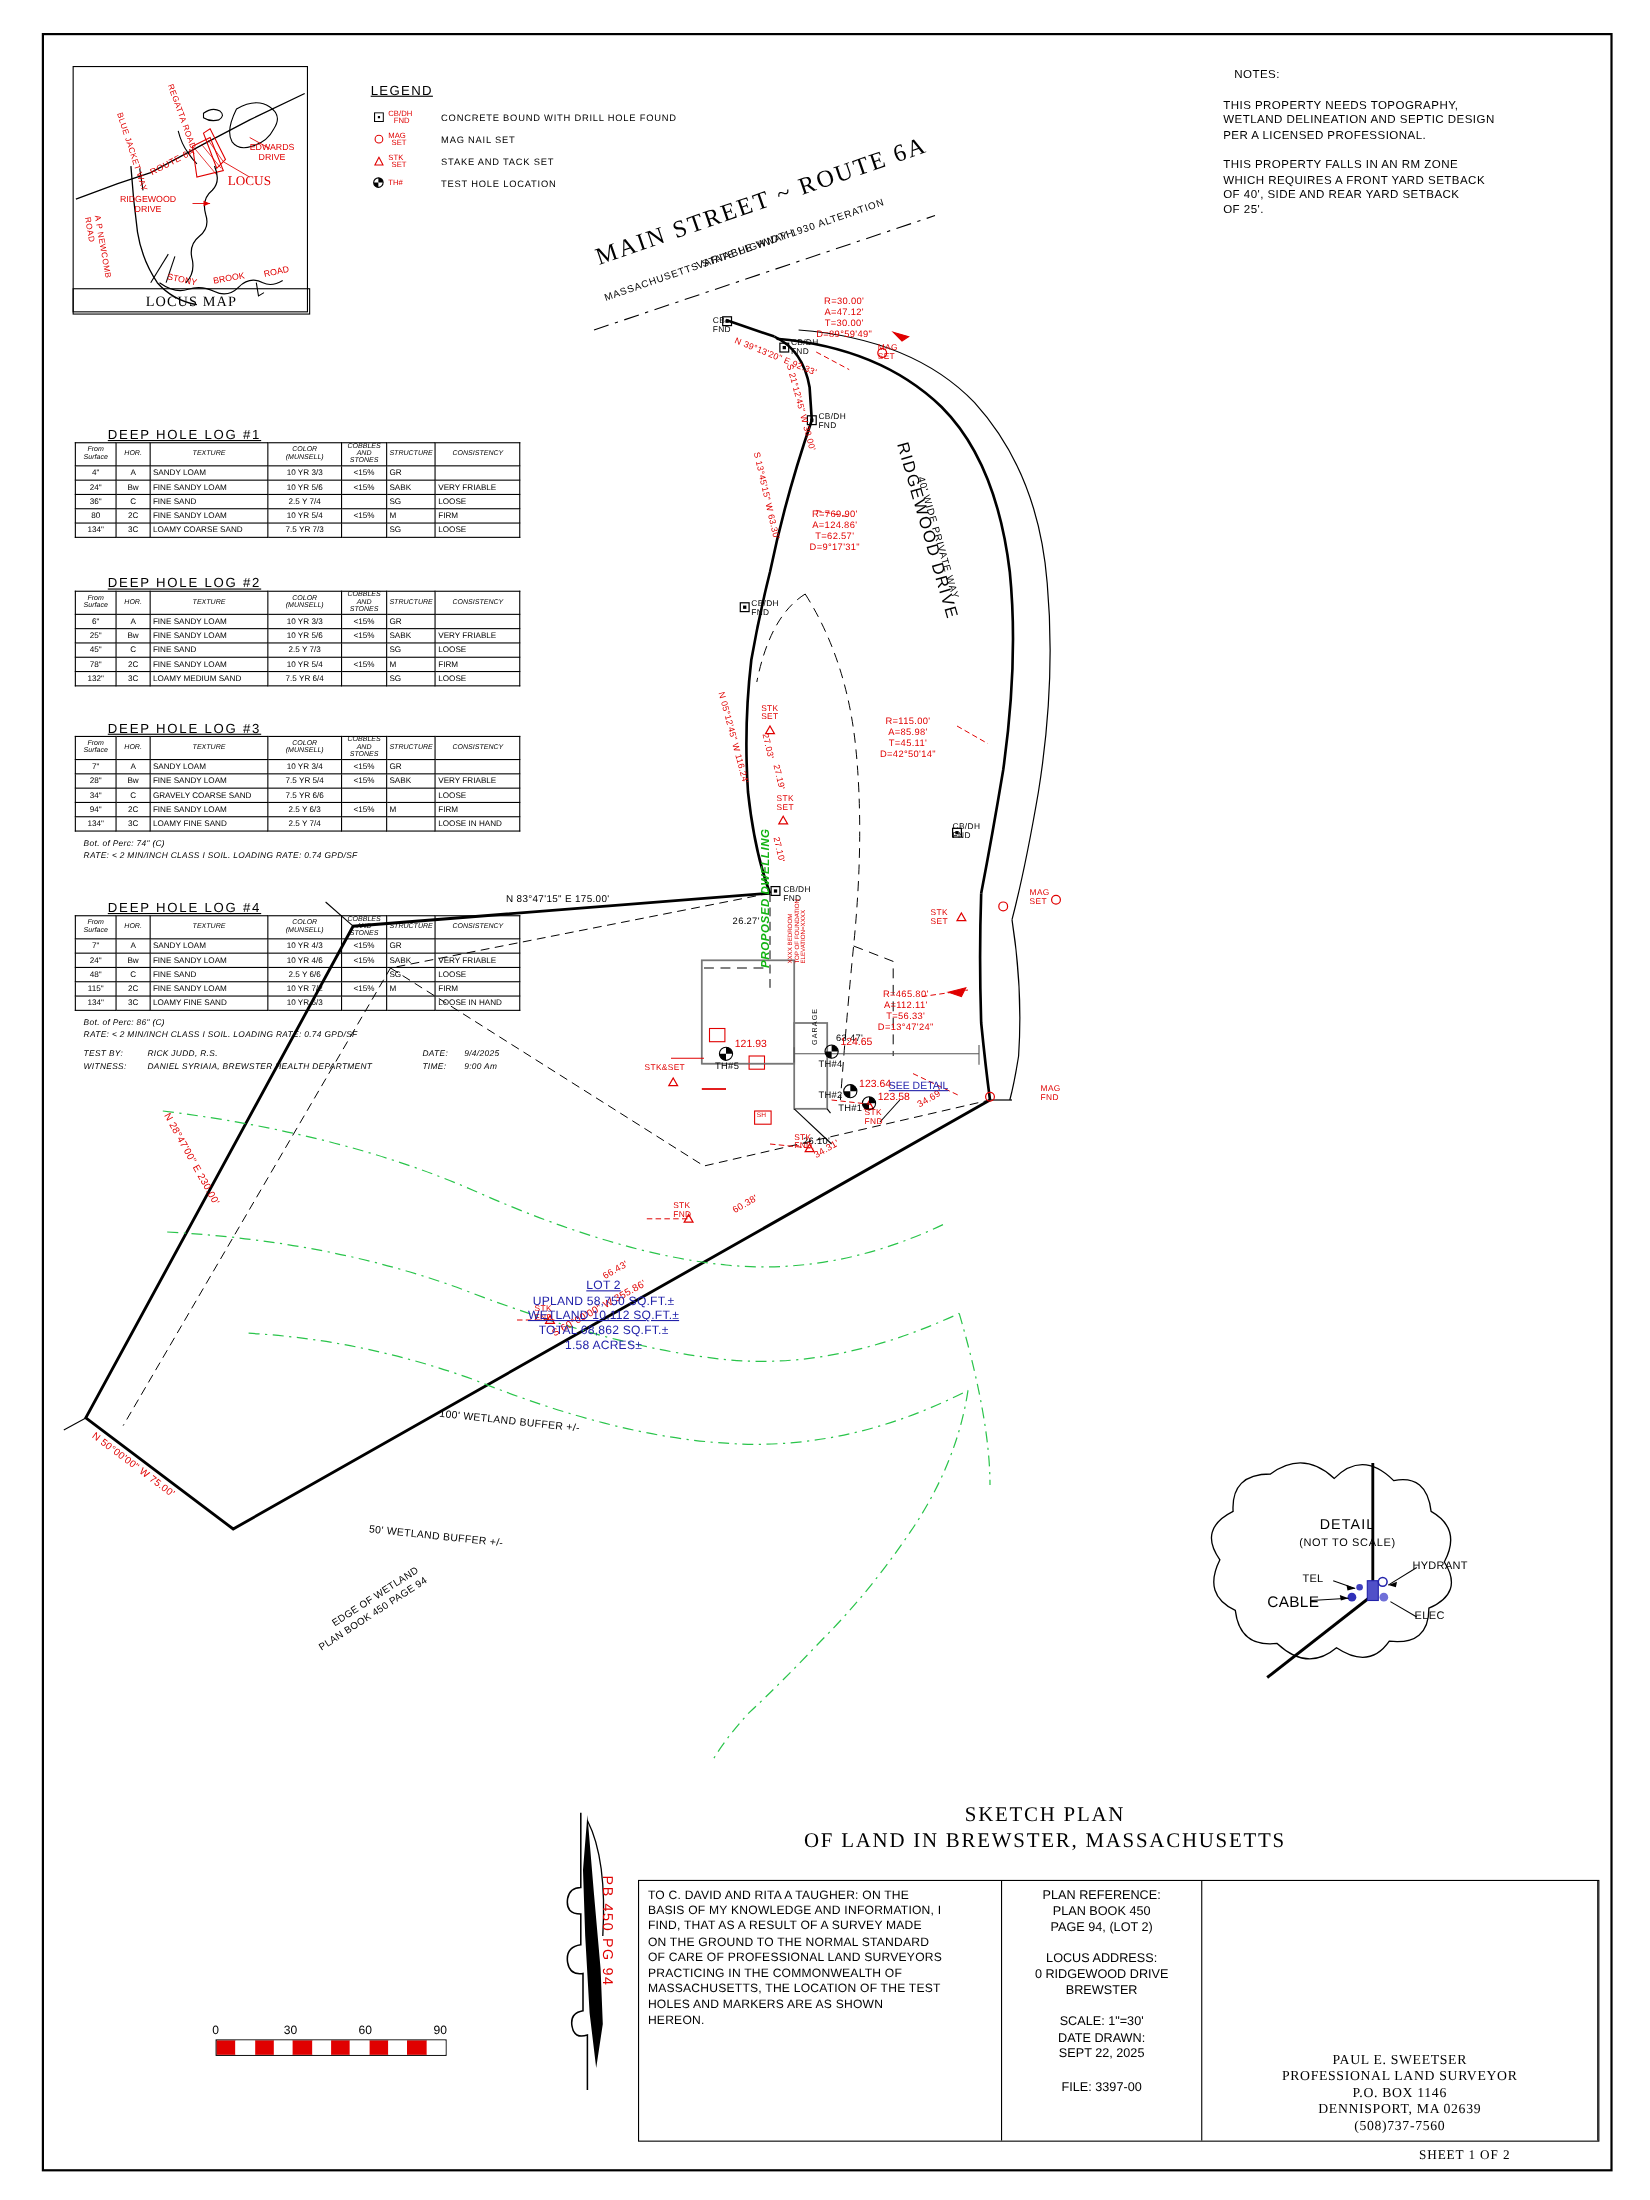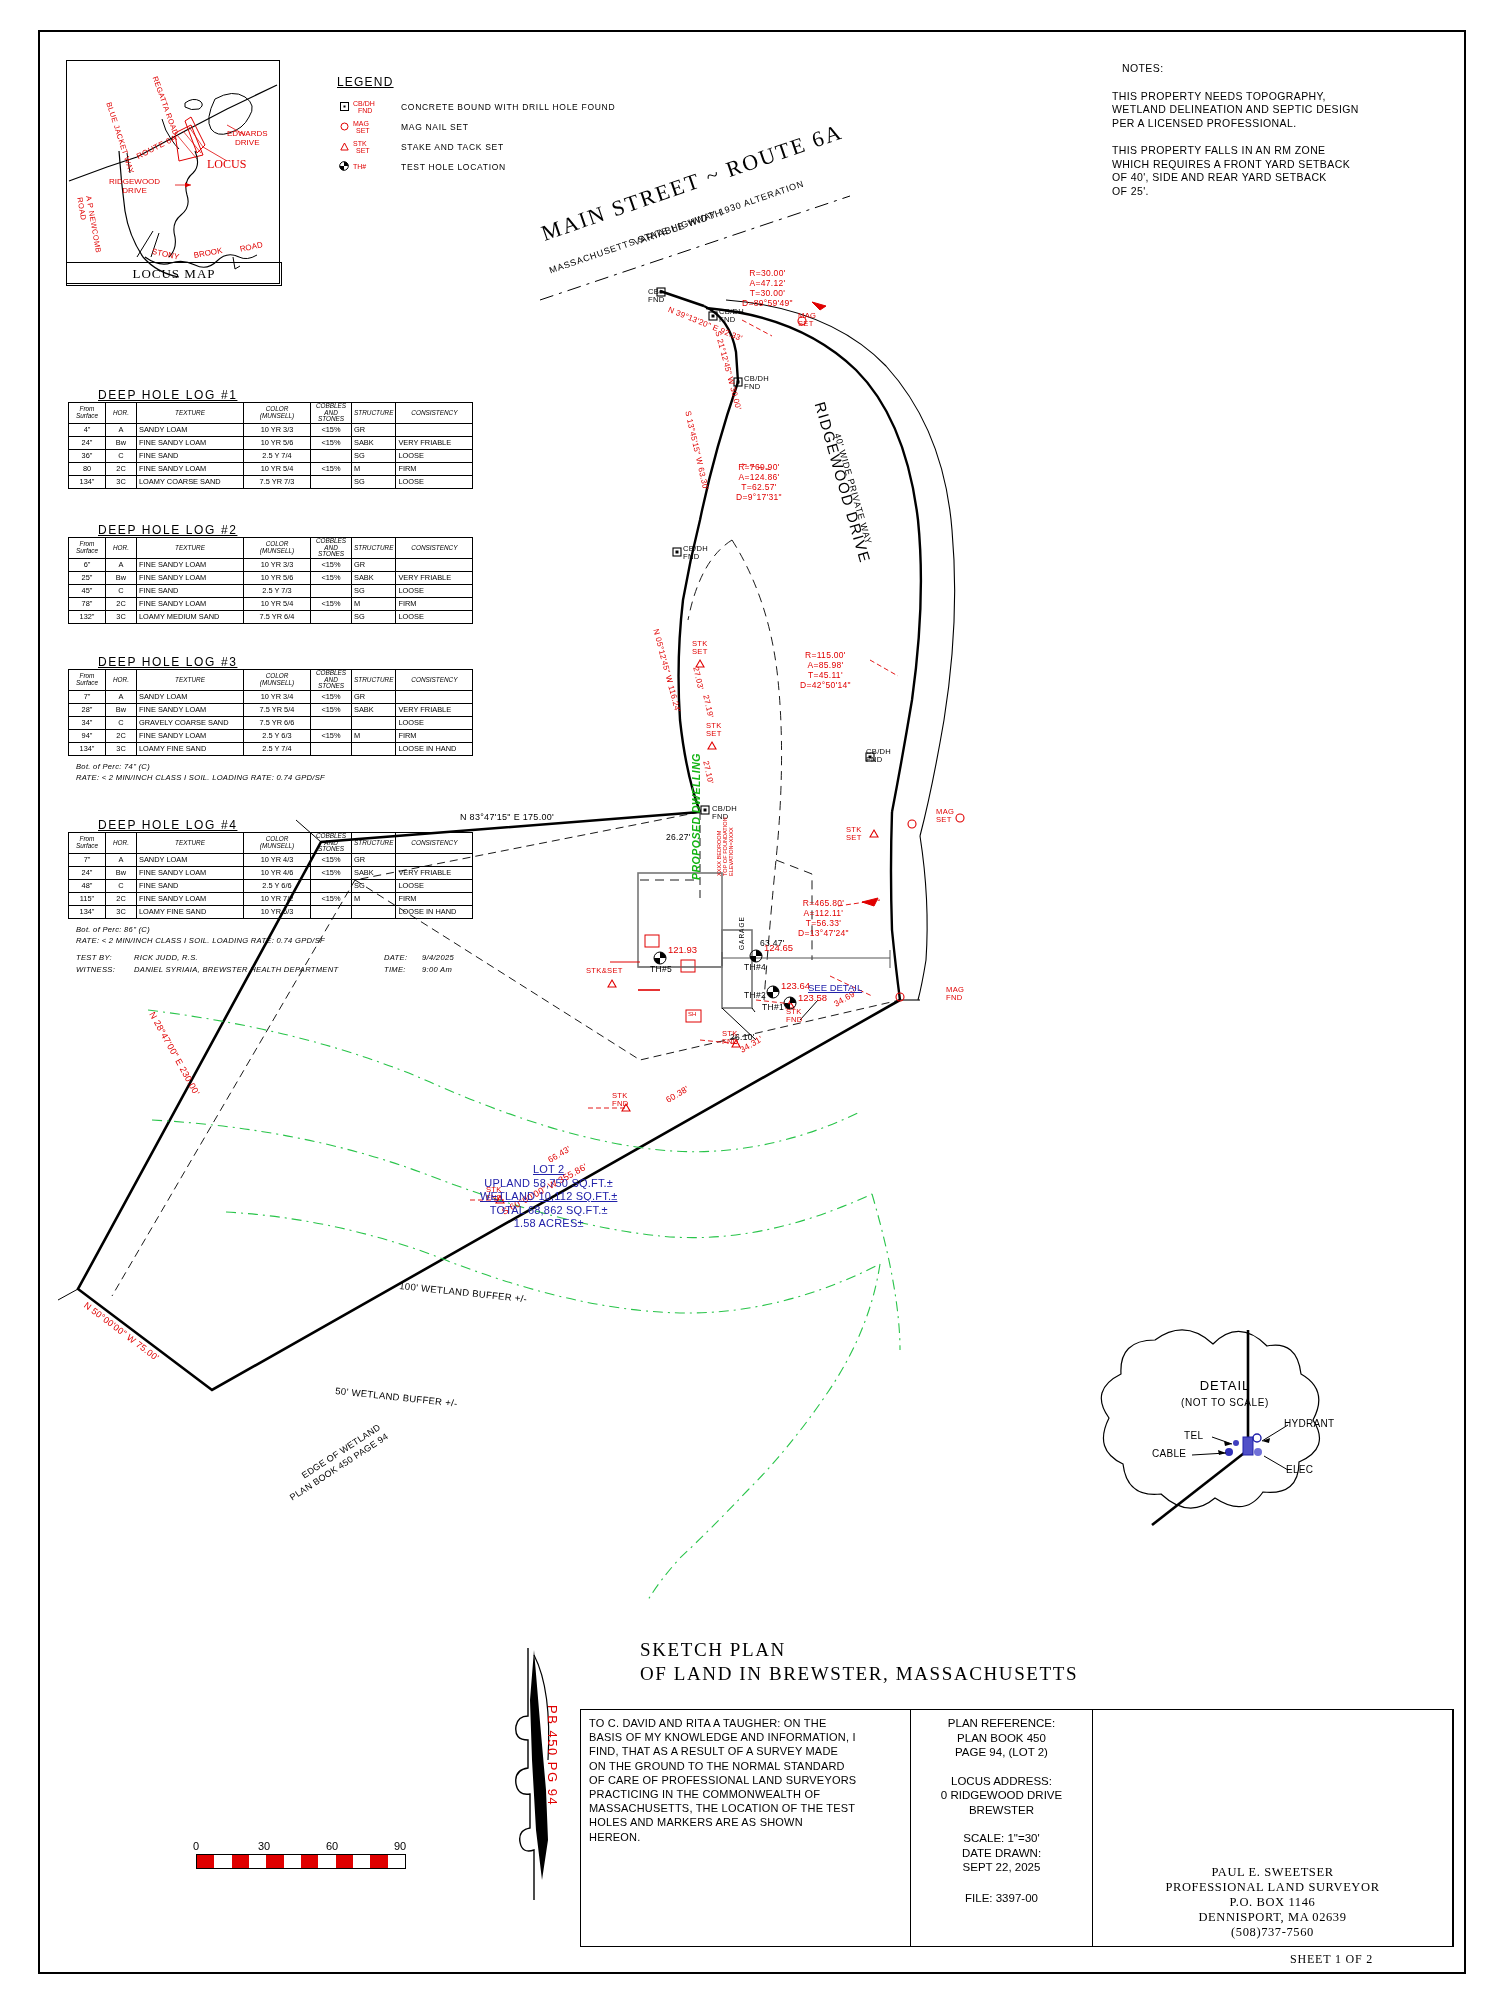--- a/index.html
+++ b/index.html
@@ -38,21 +38,21 @@
   .dhtitle{font-size:12px;letter-spacing:1.6px;text-decoration:underline;text-align:left;width:300px;}
   table.dh{border-collapse:collapse;font-size:7.4px;}
   table.dh th,table.dh td{border:.8px solid #000;padding:0 2px;height:12px;}
   table.dh th{font-style:italic;font-weight:normal;font-size:6.4px;line-height:6.6px;text-align:center;}
   table.dh td{text-align:left;}
   table.dh td.c{text-align:center;}
   .w1{width:32px}.w2{width:26px}.w3{width:102px}.w4{width:62px}.w5{width:36px}.w6{width:38px}.w7{width:72px}
   .perc{font-size:7.6px;font-style:italic;letter-spacing:.3px;line-height:11px;}
 
   
-  #plantitle{left:640px;top:1638px;width:620px;text-align:left;font-family:"Liberation Serif",serif;
+  #plantitle{left:640px;top:1638px;width:620px;text-align:center;font-family:"Liberation Serif",serif;
      font-size:19px;line-height:24px;letter-spacing:1.6px;}
 
   #tb{left:580px;top:1709px;width:872px;height:236px;border:1.6px solid #000;display:flex;}
   #tb .cell{border-right:1.6px solid #000;padding:6px 8px;box-sizing:border-box;}
   #tbtext{width:330px;font-size:11px;line-height:14.2px;letter-spacing:.2px;}
   #tbref{width:182px;font-size:11.5px;line-height:14.5px;text-align:center;}
   #tbsur{flex:1;border-right:none;display:flex;align-items:flex-end;justify-content:center;padding-bottom:10px;}
   #tbsur .inner{font-family:"Liberation Serif",serif;font-size:12.5px;line-height:15px;text-align:center;letter-spacing:.6px;}
   #sheetno{left:1290px;top:1952px;font-family:"Liberation Serif",serif;font-size:12px;letter-spacing:.8px;}
 
@@ -685,21 +685,21 @@
   <div class="abs ml nw" style="left:336px;top:1385px;font-size:9.5px;transform:rotate(6deg);transform-origin:left top">50' WETLAND BUFFER +/-</div>
   <div class="abs ml nw" style="left:300px;top:1472px;font-size:9px;transform:rotate(-33deg);transform-origin:left top">EDGE OF WETLAND</div>
   <div class="abs ml nw" style="left:288px;top:1494px;font-size:9px;transform:rotate(-33deg);transform-origin:left top">PLAN BOOK 450 PAGE 94</div>
 
   <div class="abs red nw" style="left:560px;top:1705px;font-size:13px;letter-spacing:1.5px;transform:rotate(90deg);transform-origin:left top">PB 450 PG 94</div>
 
   <div class="abs" id="detailtitle" style="left:1165px;top:1378px;width:120px">DETAIL</div>
   <div class="abs ctr" style="left:1152px;top:1397px;width:146px;font-size:10px;letter-spacing:.6px">(NOT TO SCALE)</div>
   <div class="abs ml nw" style="left:1284px;top:1418px;font-size:10px">HYDRANT</div>
   <div class="abs ml nw" style="left:1184px;top:1430px;font-size:10px">TEL</div>
-  <div class="abs ml nw" style="left:1152px;top:1448px;font-size:10px">CABLE</div>
+  <div class="abs ml nw" style="left:1152px;top:1448px;font-size:14px">CABLE</div>
   <div class="abs ml nw" style="left:1286px;top:1464px;font-size:10px">ELEC</div>
 
   <div id="plantitle" class="abs">
     <div>SKETCH PLAN</div>
     <div>OF LAND IN BREWSTER, MASSACHUSETTS</div>
   </div>
 
   <div id="tb" class="abs">
     <div class="cell" id="tbtext">
       <div>

